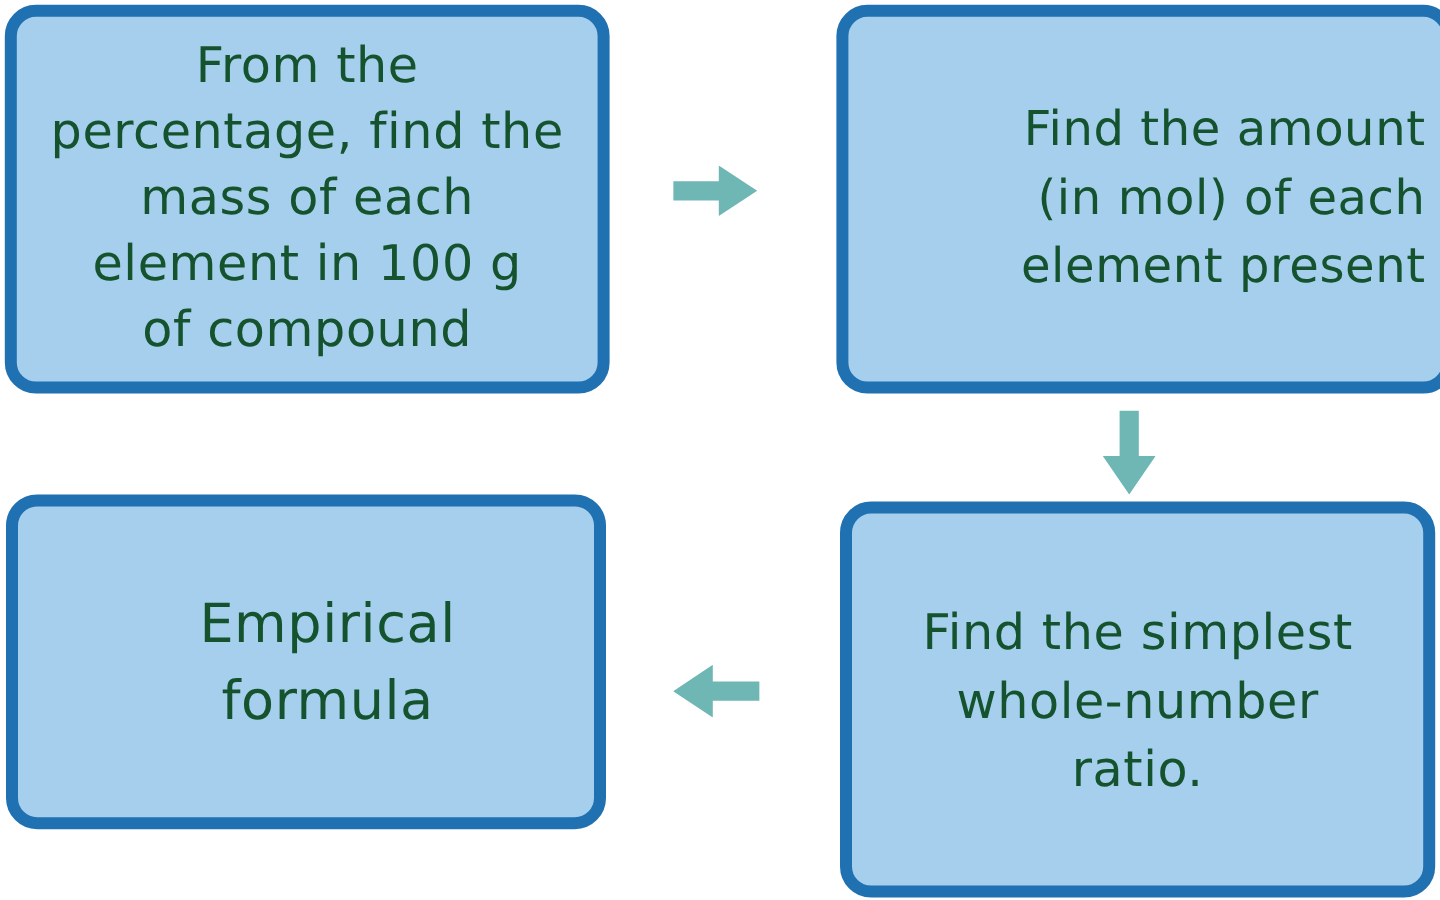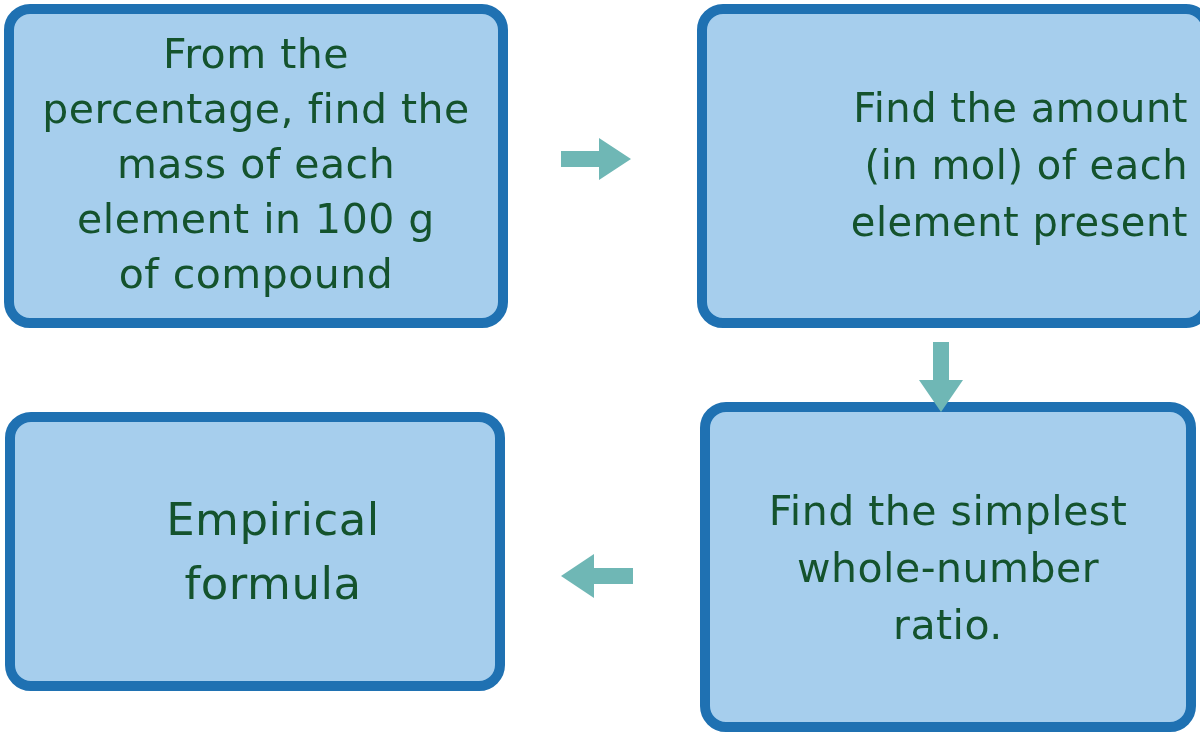--- a/index.html
+++ b/index.html
@@ -46,21 +46,21 @@
     font-weight: 400;
     white-space: pre-line;
     padding: 0 14px;
     box-sizing: border-box;
   }
 
   
   #node-mass      { left: 4px;   top: 4px;   width: 504px; height: 324px; }
   #node-moles     { left: 697px; top: 4px;   width: 515px; height: 324px; text-align: right; }
   #node-formula   { left: 5px;   top: 412px; width: 500px; height: 279px; padding-left: 36px; }
-  #node-ratio     { left: 700px; top: 402px; width: 496px; height: 330px; }
+  #node-ratio     { left: 700px; top: 418px; width: 496px; height: 330px; }
 
   #node-mass .node-text    { margin-top: -4px; }
   #node-moles .node-text   { font-size: 40px; line-height: 57px; margin-top: -2px; }
   #node-formula .node-text { font-size: 45px; line-height: 64px; }
   #node-ratio .node-text   { font-size: 41px; line-height: 57px; margin-top: 2px; }
 
   
   .arrow {
     position: absolute;
     display: block;

